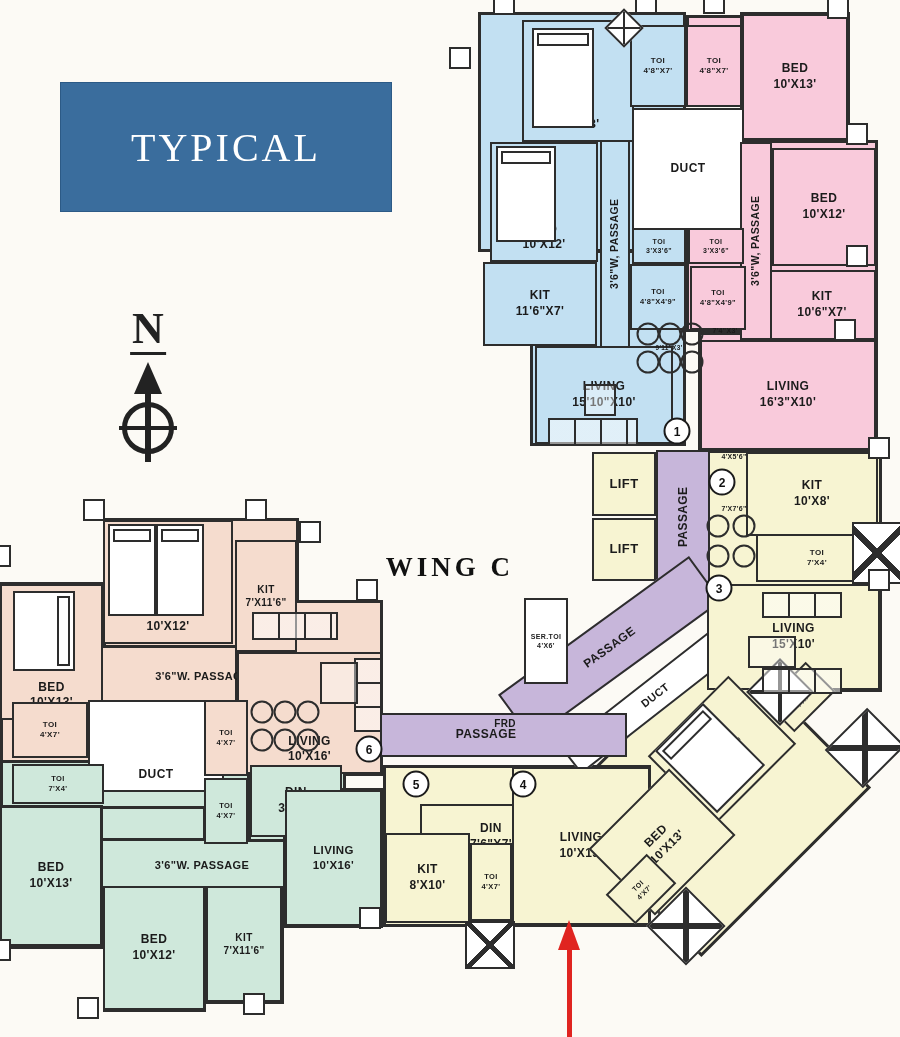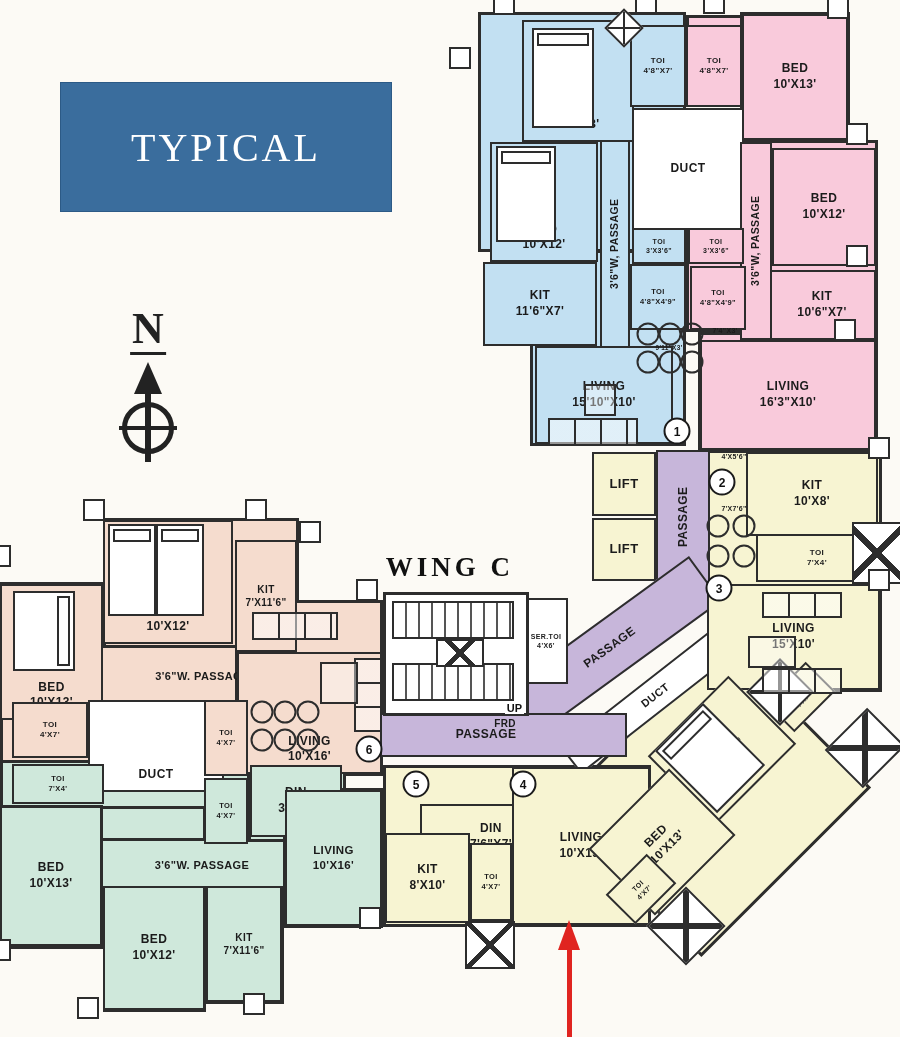--- a/index.html
+++ b/index.html
@@ -373,25 +373,19 @@
 
   <div id="north">
     <div class="n">N</div>
     <div class="tri"></div>
     <div class="shaft"></div>
     <div class="circ"></div>
   </div>
 
   <div id="wing">WING C</div>
 
-  <div id="stairs">
-    <div class="flight f1"></div>
-    <div class="flight f2"></div>
-    <div class="landing"></div>
-    <div class="up">UP</div>
-  </div>
 
   <div id="red-arrow">
     <div class="shaft"></div>
     <div class="head"></div>
   </div>
 
 </div>
 
 </body></html>

